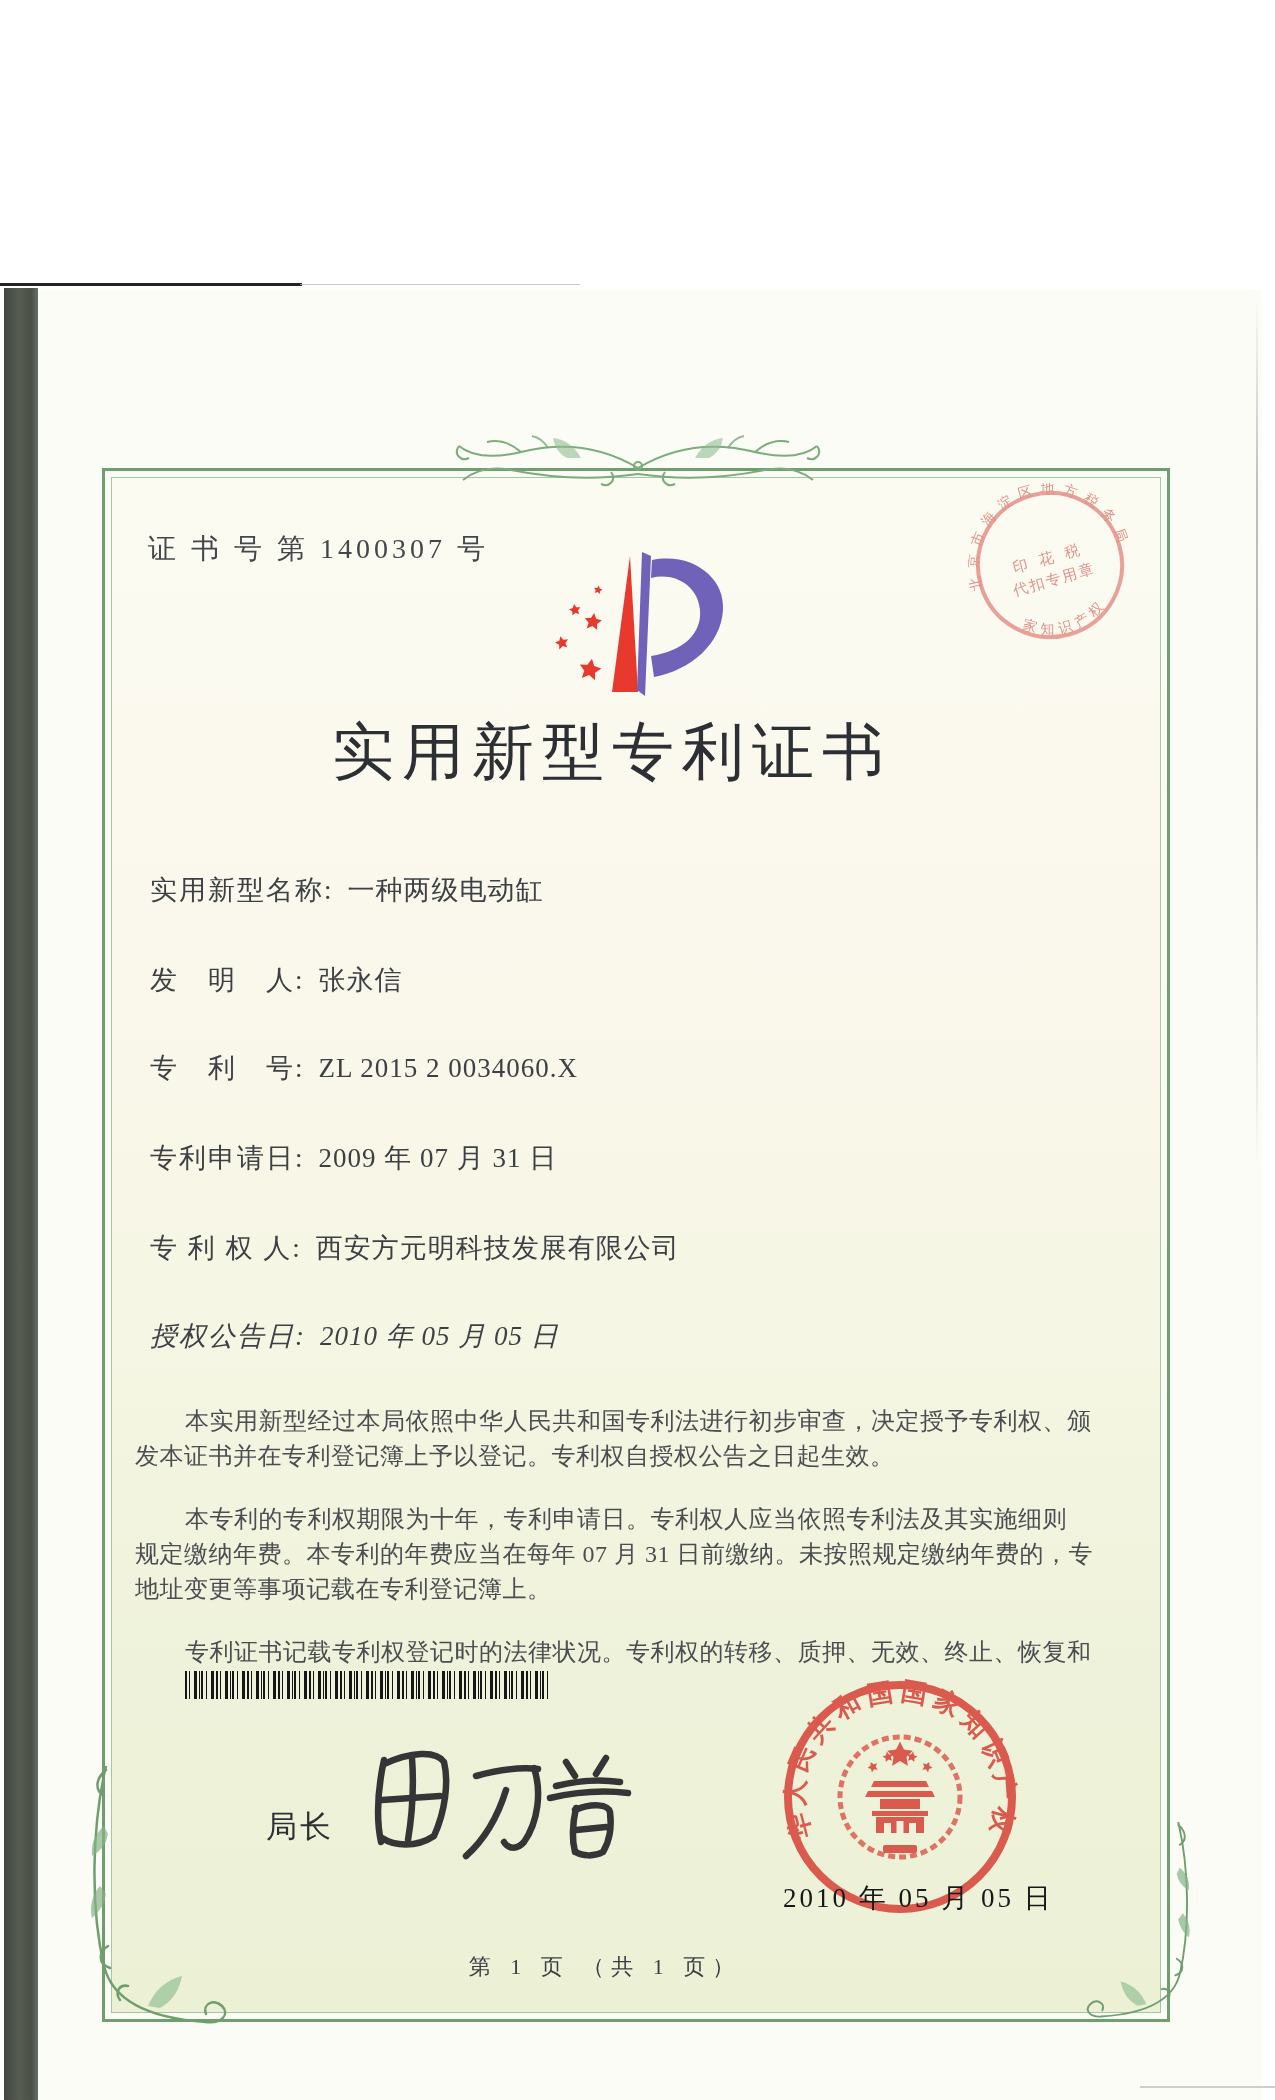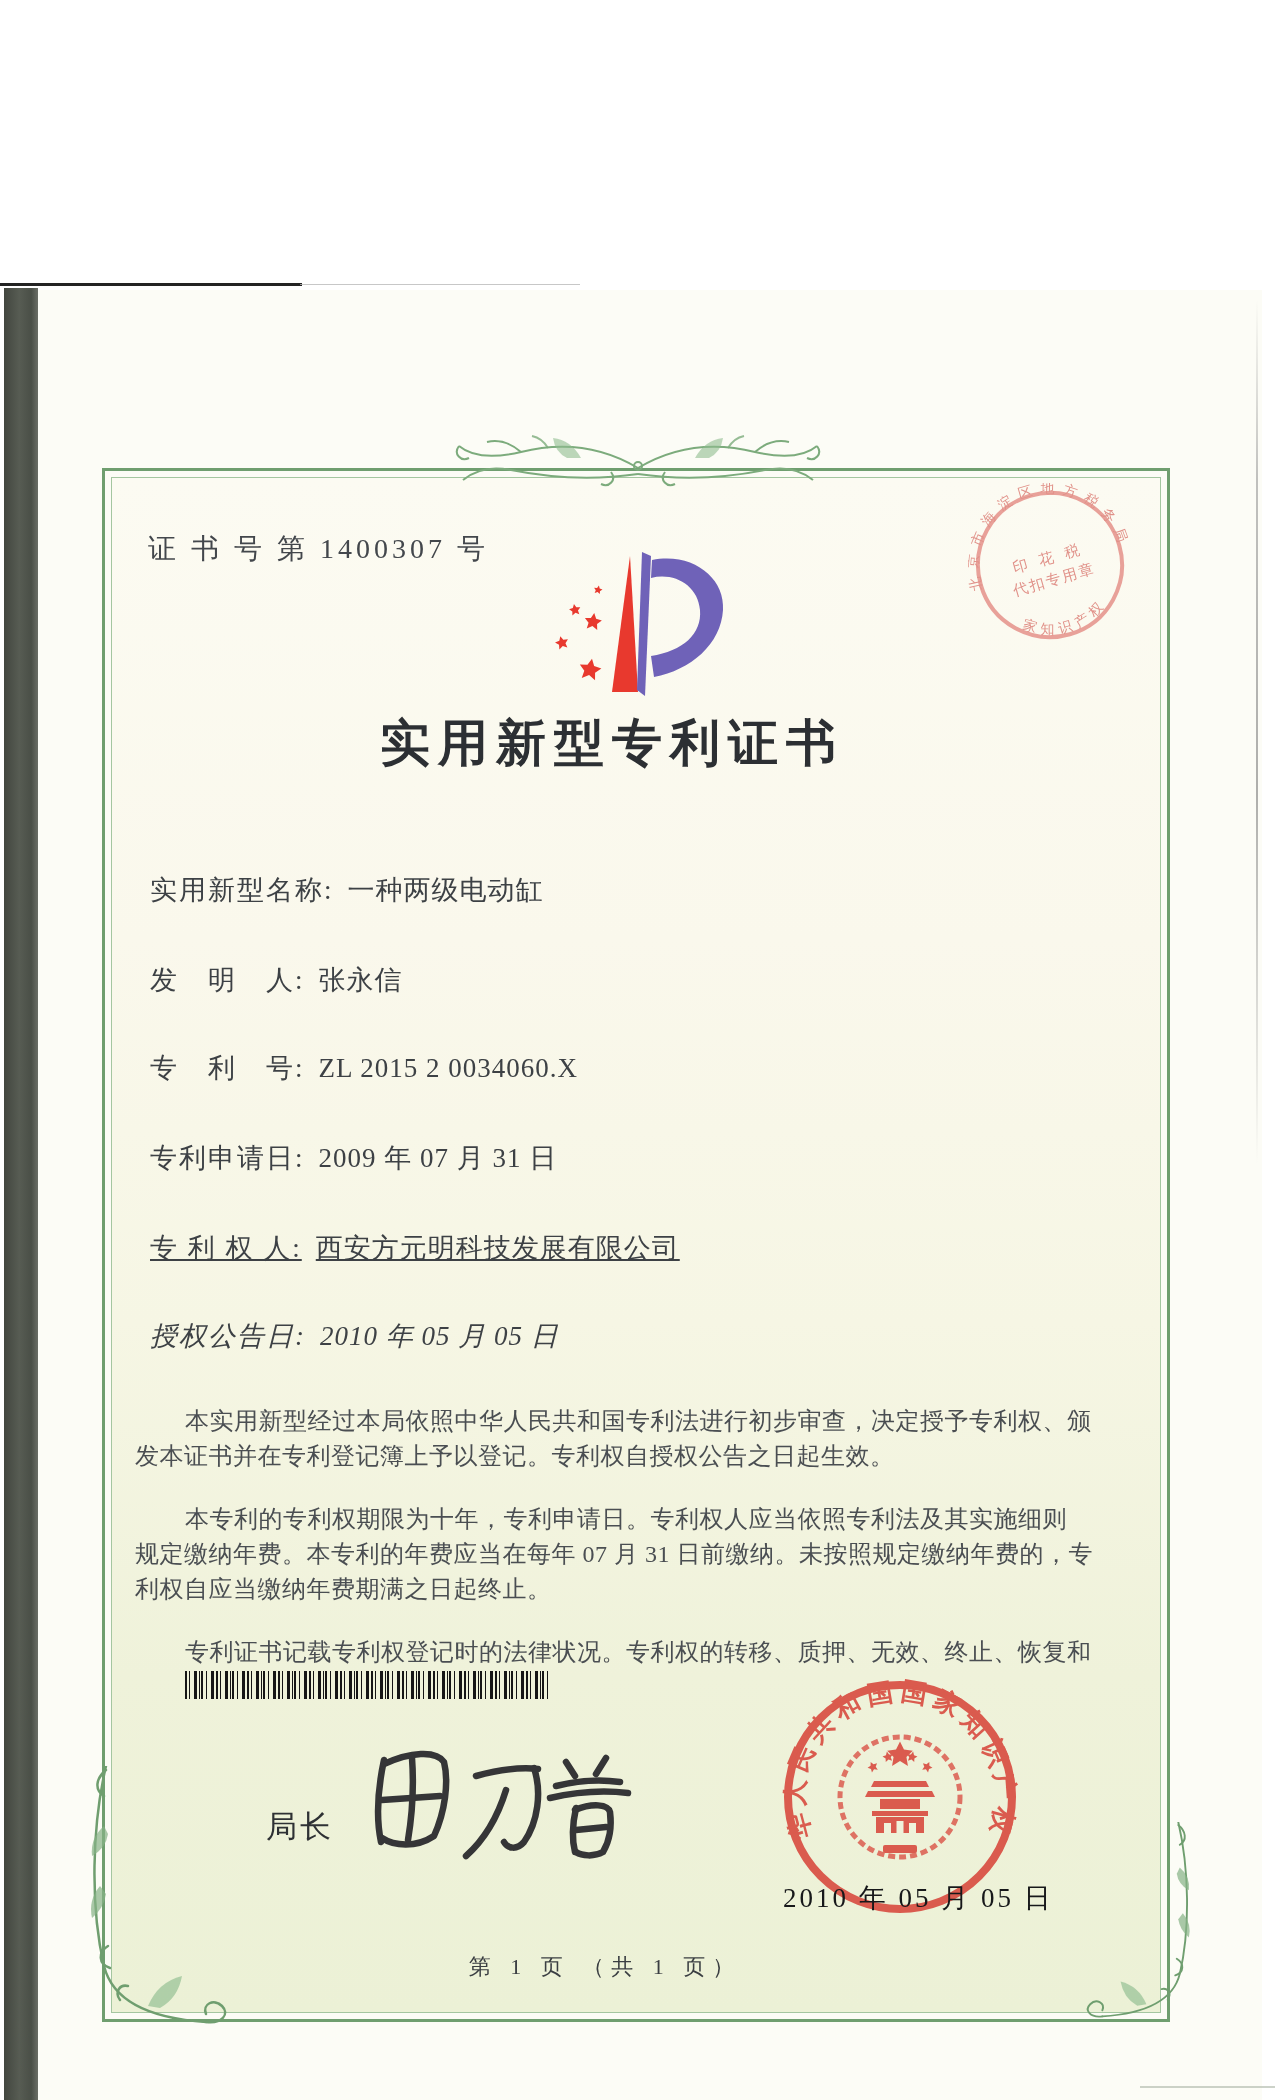--- a/index.html
+++ b/index.html
@@ -20,25 +20,25 @@
   .frame-inner{position:absolute;left:6px;top:6px;right:6px;bottom:6px;border:1px solid #a4c6a0;
          background:linear-gradient(180deg,#fcfbf2 0%,#faf8ec 30%,#f6f6e4 55%,#eff2da 78%,#ecf1d6 100%);}
   svg{position:absolute;}
   .ornament-top{left:455px;top:428px;width:366px;height:72px;}
   .flourish-bl{left:88px;top:1766px;width:150px;height:266px;}
   .flourish-br{left:1078px;top:1822px;width:114px;height:202px;}
   .cert-no{position:absolute;left:148px;top:530px;font-size:28px;letter-spacing:4px;color:#43474c;}
   .tax-stamp{left:968px;top:483px;width:164px;height:164px;opacity:.88;}
   .logo{left:535px;top:550px;width:200px;height:150px;}
   .title{position:absolute;left:102px;top:710px;width:1020px;text-align:center;
-         font-size:50px;font-weight:700;letter-spacing:8px;color:#2c2f33;}
+         font-size:62px;font-weight:400;letter-spacing:8px;color:#2c2f33;}
   .field{position:absolute;left:150px;font-size:27px;color:#3d4145;white-space:nowrap;}
   .field .lbl{letter-spacing:2px;}
   .field .val{margin-left:14px;letter-spacing:1px;}
-  .f0{top:872px;} .f1{top:962px;} .f2{top:1050px;} .f3{top:1140px;} .f4{top:1230px;text-decoration:underline;} .f5{top:1318px;font-style:italic;}
+  .f0{top:872px;} .f1{top:962px;} .f2{top:1050px;} .f3{top:1140px;} .f4{top:1230px;} .f5{top:1318px;font-style:italic;}
   .body{position:absolute;left:135px;top:1376px;width:1000px;font-size:24px;color:#4a4e52;letter-spacing:.5px;}
   .bline{height:35px;line-height:35px;white-space:nowrap;}
   .indent{padding-left:50px;margin-top:28px;}
   .barcode{position:absolute;left:185px;top:1671px;width:366px;height:28px;
     background-image:repeating-linear-gradient(90deg,
       #161616 0px,#161616 2px,transparent 2px,transparent 4px,
       #161616 4px,#161616 5px,transparent 5px,transparent 9px,
       #161616 9px,#161616 12px,transparent 12px,transparent 14px,
       #161616 14px,#161616 15px,transparent 15px,transparent 16px,
       #161616 16px,#161616 18px,transparent 18px,transparent 21px,
@@ -159,21 +159,21 @@
   </div>
   <div class="field f5">
     <span class="lbl">授权公告日:</span><span class="val">2010 年 05 月 05 日</span>
   </div>
 
   <div class="body">
     <div class="bline indent">本实用新型经过本局依照中华人民共和国专利法进行初步审查，决定授予专利权、颁</div>
     <div class="bline">发本证书并在专利登记簿上予以登记。专利权自授权公告之日起生效。</div>
     <div class="bline indent">本专利的专利权期限为十年，专利申请日。专利权人应当依照专利法及其实施细则</div>
     <div class="bline">规定缴纳年费。本专利的年费应当在每年 07 月 31 日前缴纳。未按照规定缴纳年费的，专</div>
-    <div class="bline">利权自应当缴纳年费期满之日起终止。</div>
+    <div class="bline">地址变更等事项记载在专利登记簿上。</div>
     <div class="bline indent">专利证书记载专利权登记时的法律状况。专利权的转移、质押、无效、终止、恢复和</div>
   </div>
 
   <div class="barcode"></div>
 
   <div class="director-label">局长</div>
 
   <svg class="signature" viewBox="0 0 300 125" aria-label="田力普">
     <g stroke="#26262a" stroke-width="6.5" fill="none" stroke-linecap="round" stroke-linejoin="round" opacity=".92">
       <path d="M 36,22 C 30,50 28,80 33,104"></path>

